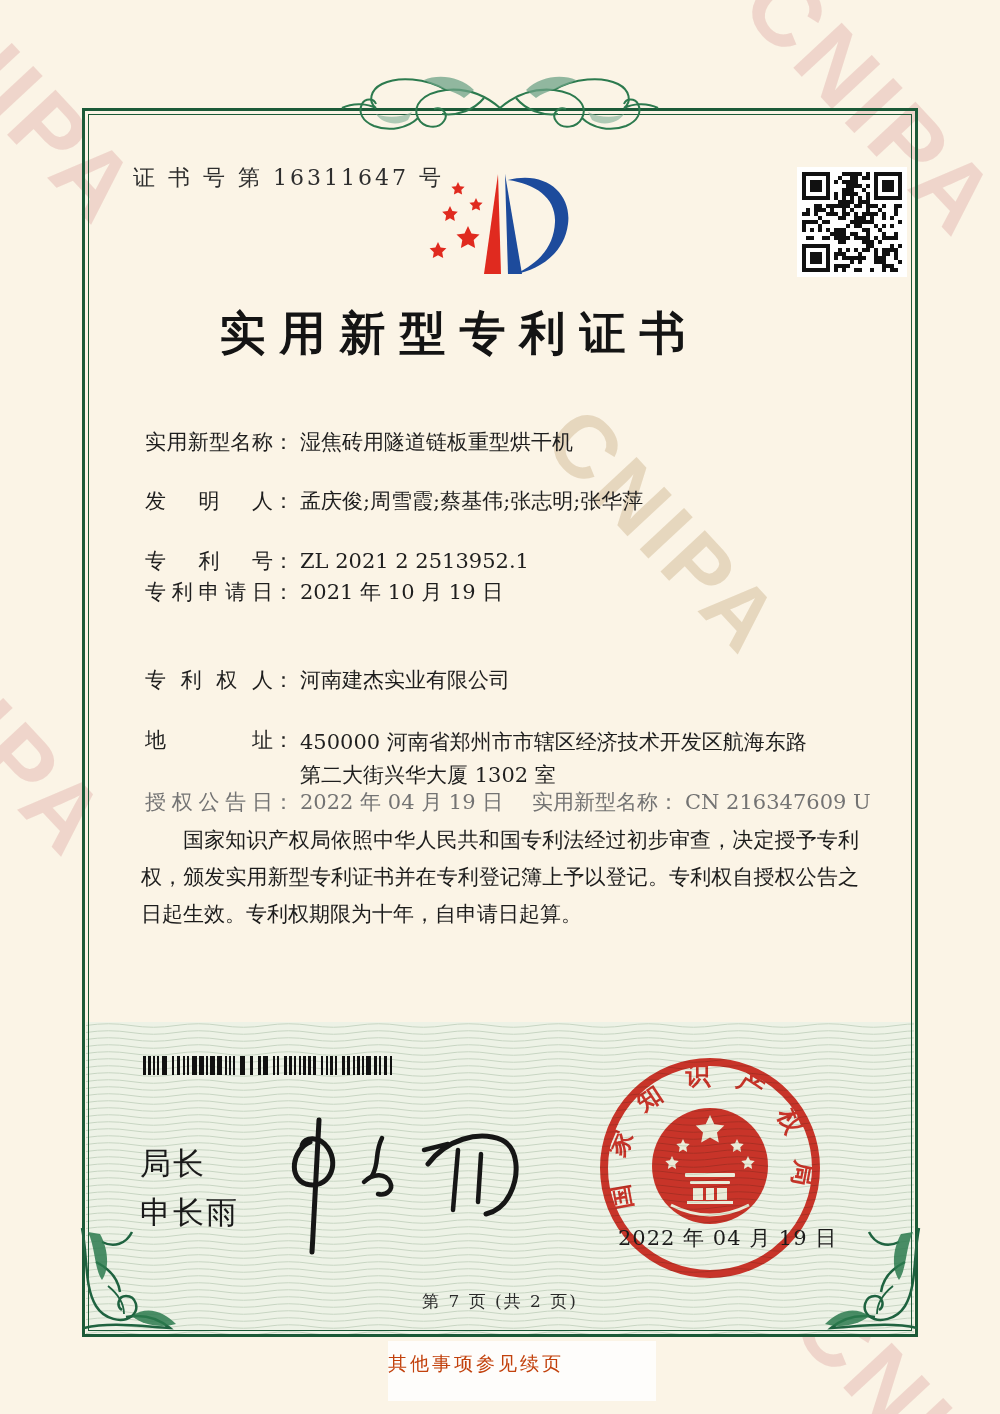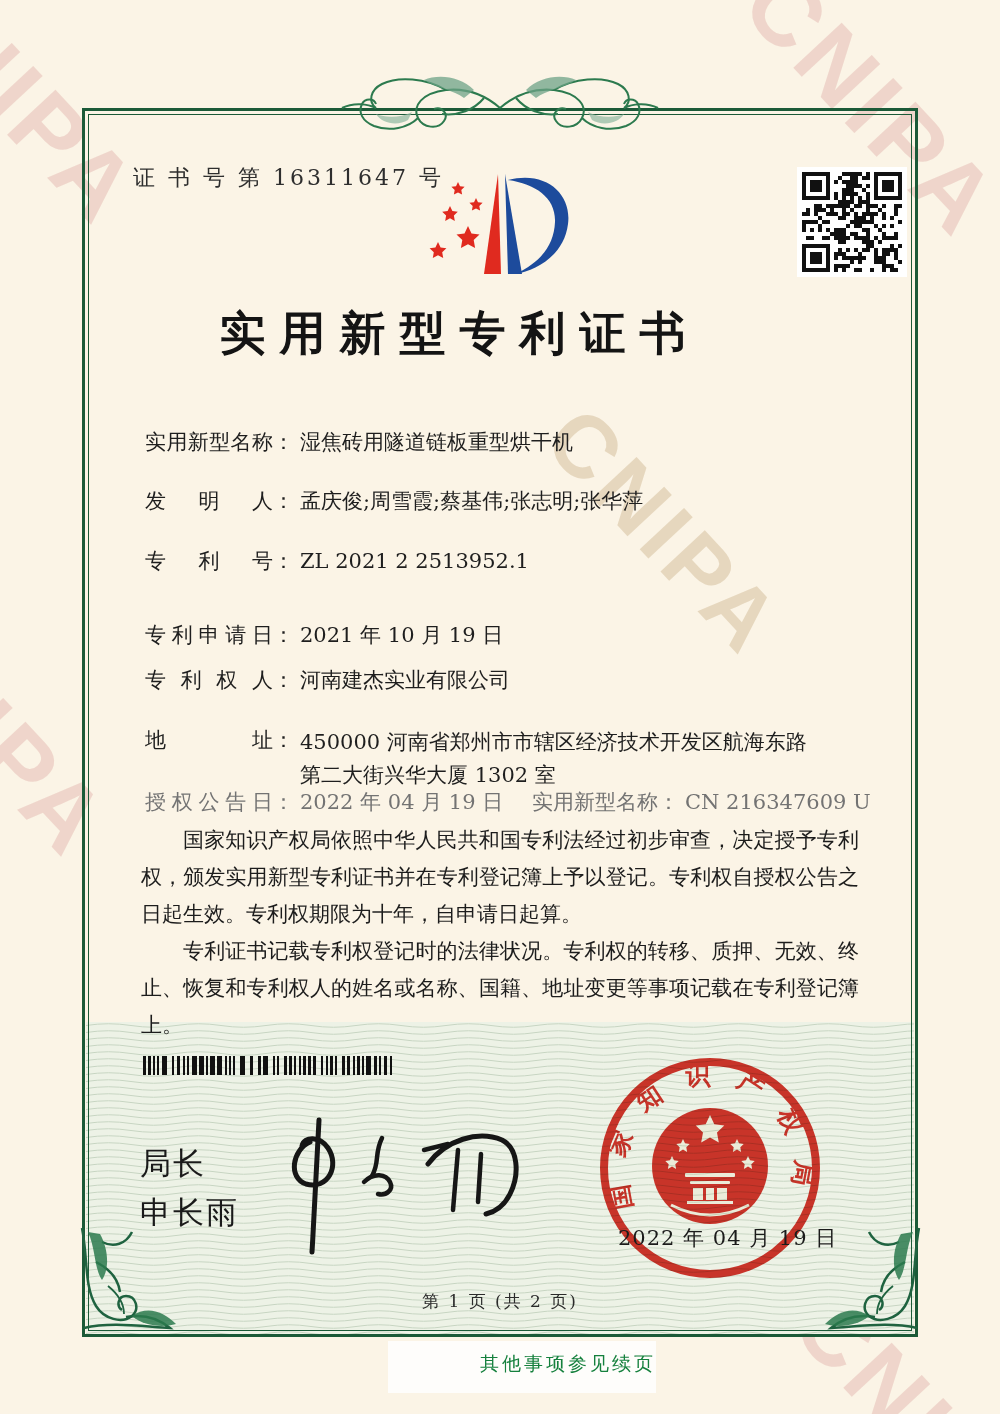--- a/index.html
+++ b/index.html
@@ -36,22 +36,22 @@
   
   .barcode{position:absolute;left:143px;top:1056px;}
   .signer{position:absolute;left:140px;font-size:31px;color:#1a1a1a;letter-spacing:2px;z-index:3;}
   .signer.t1{top:1143px;} .signer.t2{top:1192px;}
   .signature{position:absolute;left:252px;top:1102px;z-index:3;}
   .seal{position:absolute;left:593px;top:1053px;z-index:2;mix-blend-mode:multiply;}
   .sealdate{position:absolute;left:618px;top:1224px;width:200px;font-size:21px;color:#1b1b1b;
             letter-spacing:1px;z-index:4;white-space:nowrap;}
   .pageno{position:absolute;left:0;top:1290px;width:1000px;text-align:center;font-size:17px;
           color:#2b2b2b;z-index:3;letter-spacing:2px;}
-  .footnote{position:absolute;left:388px;top:1341px;width:268px;height:52px;background:#fefdfb;
-            z-index:4;text-align:right;font-size:19px;color:#15803d;line-height:44px;letter-spacing:3px;}
+  .footnote{position:absolute;left:388px;top:1341px;width:268px;height:60px;background:#fefdfb;
+            z-index:4;text-align:left;font-size:19px;color:#c2410c;line-height:44px;letter-spacing:3px;}
   .ornament{position:absolute;z-index:2;}
 </style>
 </head>
 <body>
 
 <div class="page">
 
   <div class="wm wm-pink" style="left:-58px;top:-64px;">CNIPA</div>
   <div class="wm wm-pink" style="left:802px;top:-52px;">CNIPA</div>
   <div class="wm wm-tan" style="left:600px;top:388px;">CNIPA</div>
@@ -342,39 +342,38 @@
 
   <div class="frow" style="top:428px;">
     <span class="flabel">实用新型名称</span><span>：</span><span class="fvalue">湿焦砖用隧道链板重型烘干机</span>
   </div>
   <div class="frow" style="top:487px;">
     <span class="flabel">发明人</span><span>：</span><span class="fvalue">孟庆俊;周雪霞;蔡基伟;张志明;张华萍</span>
   </div>
   <div class="frow" style="top:547px;">
     <span class="flabel">专利号</span><span>：</span><span class="fvalue">ZL 2021 2 2513952.1</span>
   </div>
-  <div class="frow" style="top:621px;">
+  <div class="frow" style="top:578px;">
     <span class="flabel">专利申请日</span><span>：</span><span class="fvalue">2021 年 10 月 19 日</span>
   </div>
   <div class="frow" style="top:666px;">
     <span class="flabel">专利权人</span><span>：</span><span class="fvalue">河南建杰实业有限公司</span>
   </div>
   <div class="frow" style="top:726px;">
     <span class="flabel">地址</span><span>：</span><span class="fvalue wrapval">450000 河南省郑州市市辖区经济技术开发区航海东路第二大街兴华大厦 1302 室</span>
   </div>
   <div class="frow2" style="left:145px;top:788px;">
     <span class="flabel">授权公告日</span><span>：</span><span class="fvalue">2022 年 04 月 19 日</span>
   </div>
   <div class="frow2" style="left:532px;top:788px;">
     <span>实用新型名称</span><span>：</span><span class="fvalue">CN 216347609 U</span>
   </div>
 
   <div class="bodytext">
     <p>国家知识产权局依照中华人民共和国专利法经过初步审查，决定授予专利权，颁发实用新型专利证书并在专利登记簿上予以登记。专利权自授权公告之日起生效。专利权期限为十年，自申请日起算。</p>
-    <p>专利证书记载专利权登记时的法律状况。专利权的转移、质押、无效、终止、恢复和专利权人的姓名或名称、国籍、地址变更等事项记载在专利登记簿上。</p>
   </div>
 
   <svg class="barcode" width="256" height="20">
     <g id="barcode-bars" fill="#111">
         <rect x="0" y="0" width="3" height="19"></rect>
         <rect x="5" y="0" width="3" height="19"></rect>
         <rect x="10" y="0" width="2" height="19"></rect>
         <rect x="14" y="0" width="2" height="19"></rect>
         <rect x="19" y="0" width="5" height="19"></rect>
         <rect x="29" y="0" width="2" height="19"></rect>
@@ -456,17 +455,17 @@
         <rect x="100" y="135" width="10" height="12"></rect>
         <rect x="113" y="135" width="8" height="12"></rect>
         <rect x="124" y="135" width="10" height="12"></rect>
         <rect x="94" y="148" width="46" height="3"></rect>
       </g>
       <path d="M78,152 Q117,172 156,152" fill="none" stroke="#fdf9f0" stroke-width="3"></path>
     </g>
   </svg>
   <div class="sealdate">2022 年 04 月 19 日</div>
 
-  <div class="pageno">第 1 页 (共 2 页)</div>
+  <div class="pageno">第 7 页 (共 2 页)</div>
 
   <div class="footnote">其他事项参见续页</div>
 
 </div>
 
 </body></html>

